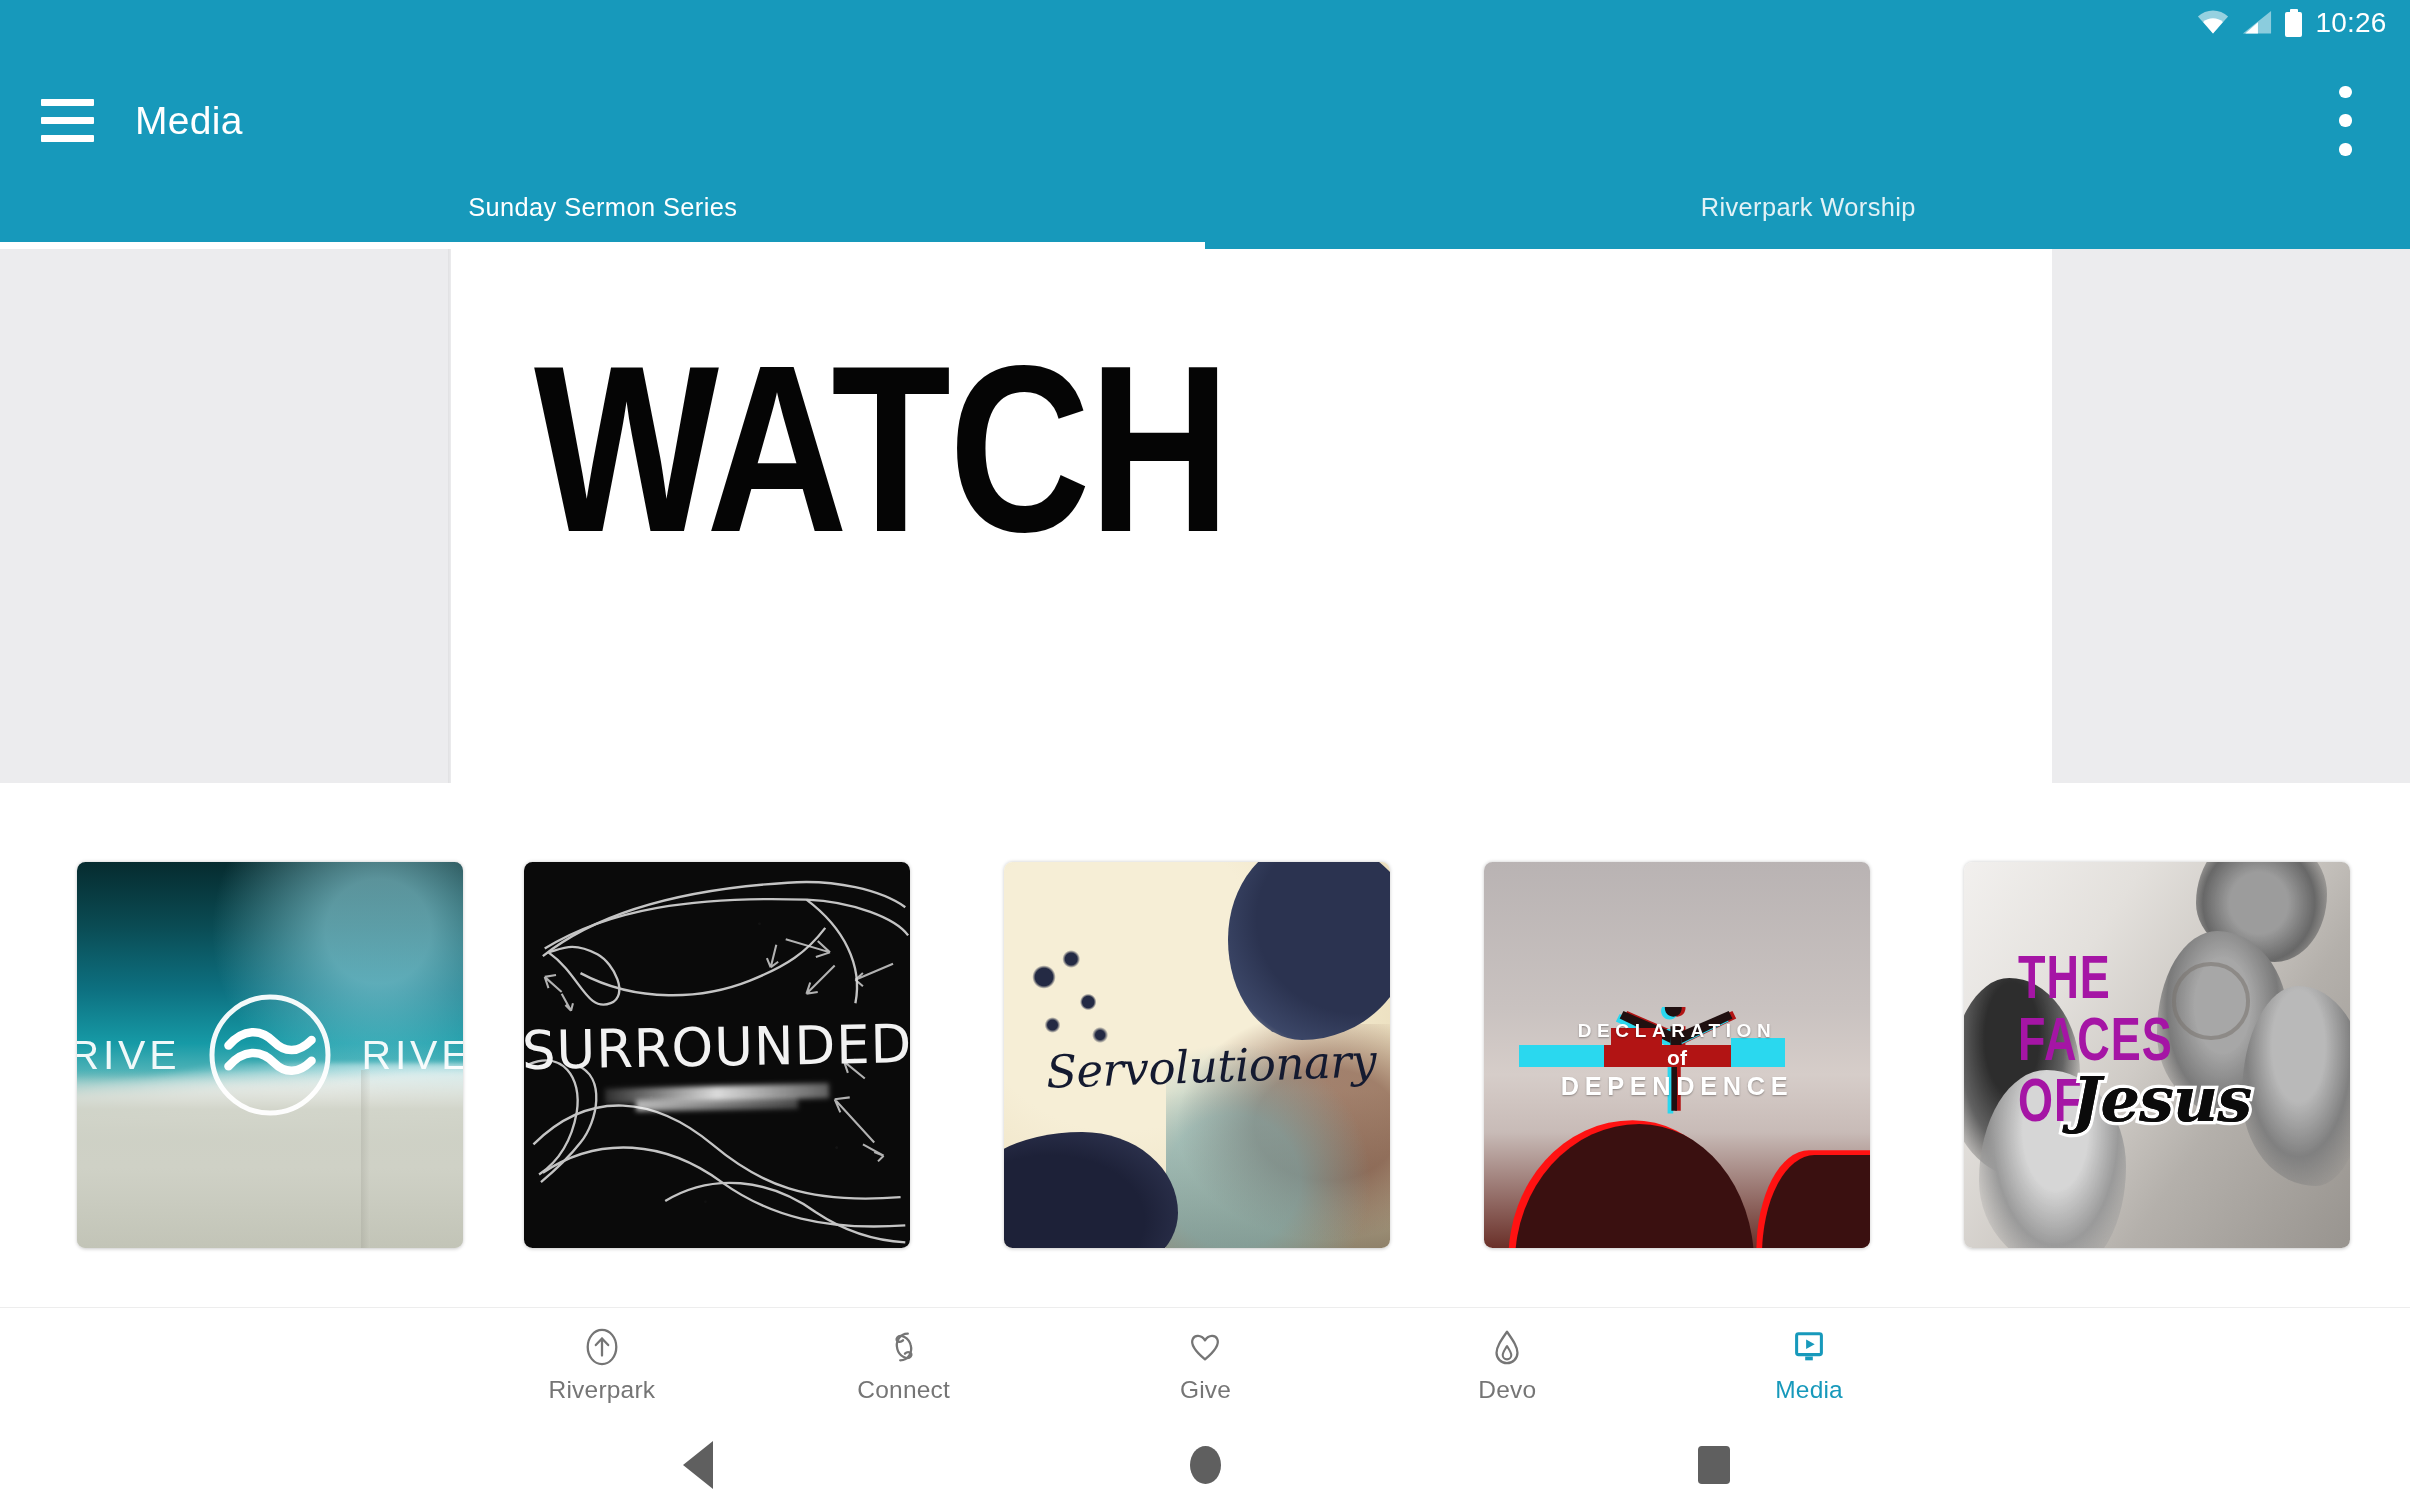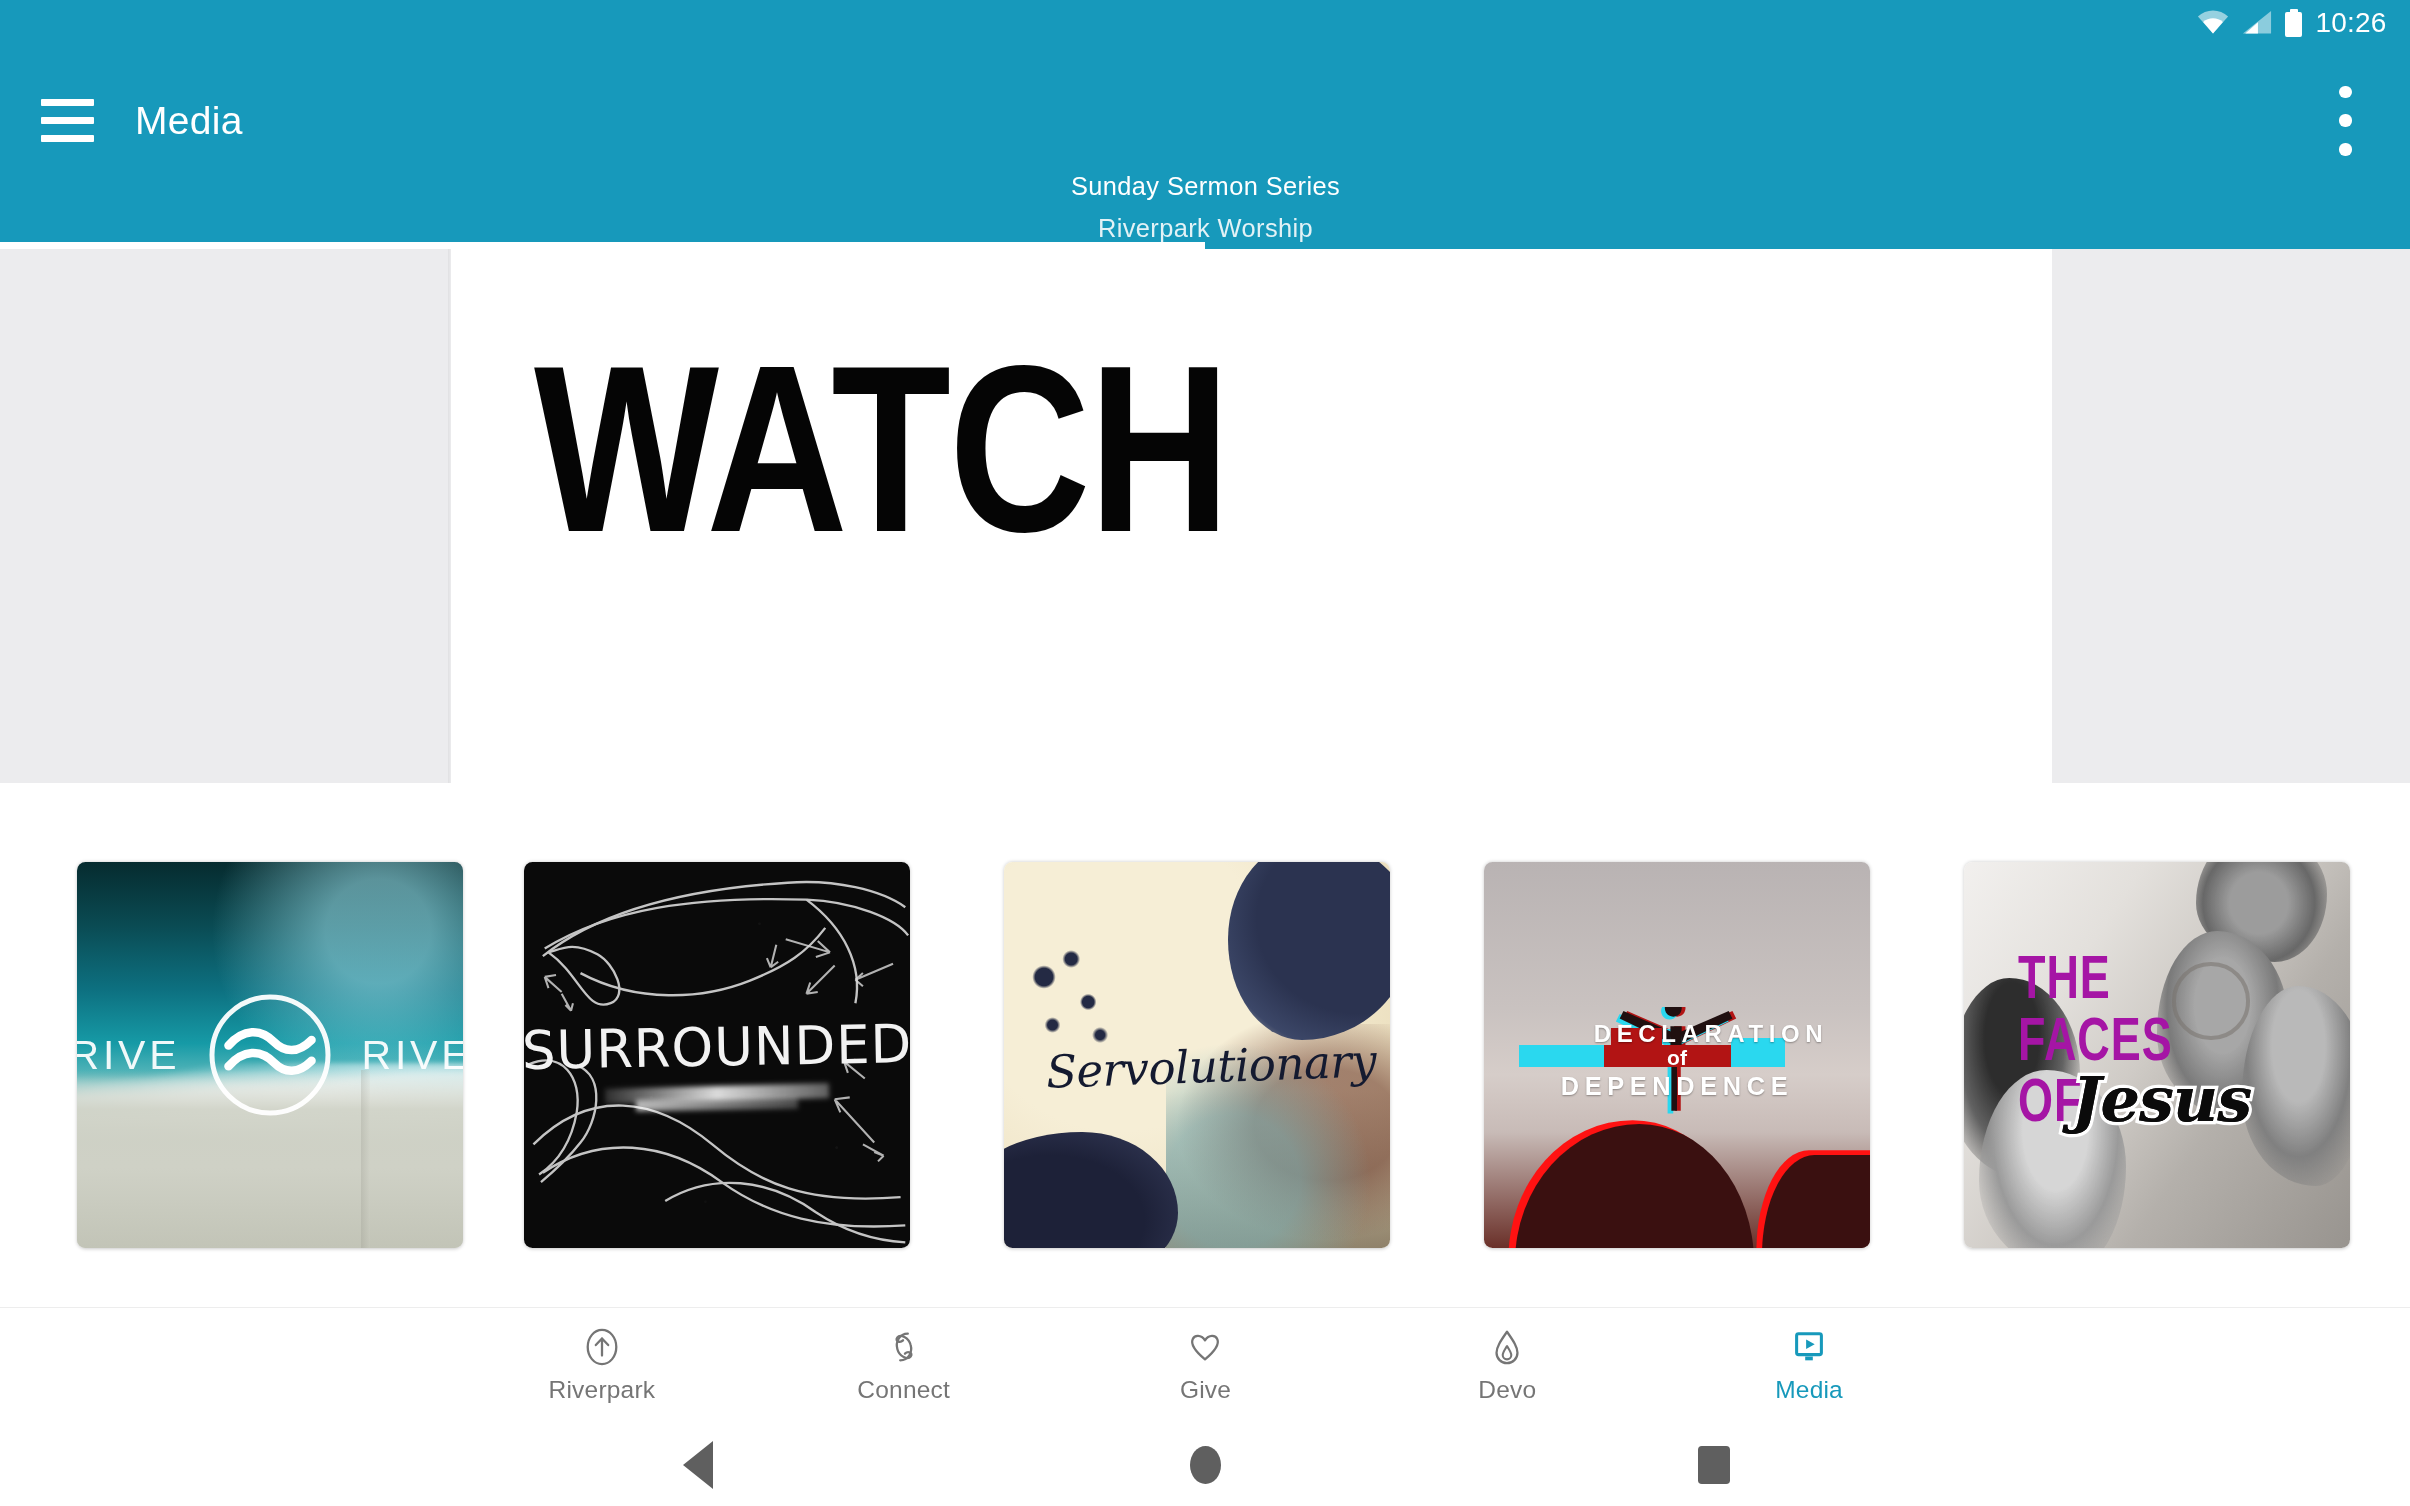--- a/index.html
+++ b/index.html
@@ -41,21 +41,21 @@
   .overflow-menu{
     position:absolute; right:43px; top:50%; transform:translateY(-50%);
     width:45px; height:70px; display:flex; flex-direction:column;
     align-items:center; justify-content:space-between; cursor:pointer;
   }
   .overflow-menu i{ display:block; width:12.2px; height:12.2px; border-radius:50%; background:#ffffff; }
 
   
   .tab-bar{
     position:absolute; top:166px; left:0; width:2411px; height:83px;
-    background:#1799bb; display:flex;flex-direction:column;
+    background:#1799bb; display:flex;
   }
   .tab{
     flex:1 1 50%; display:flex; align-items:center; justify-content:center;
     color:#ffffff; font-size:25.4px; letter-spacing:0.4px; cursor:pointer;
     position:relative;
   }
   .tab.inactive{ color:#e3f2f6; }
   .tab-indicator{
     position:absolute; left:0; bottom:0; width:1205px; height:6.6px;
     background:#ffffff;
@@ -229,22 +229,22 @@
   .t4-band-c2{
     position:absolute; left:64%; top:45.5%; width:14%; height:7.5%;
     background:#2ad8ef;
   }
   .t4-band-r2{
     position:absolute; left:33%; top:43%; width:13%; height:9%;
     background:#b21414;
   }
   .t4-l1{
     position:absolute; left:50%; top:41%; transform:translateX(-50%);
-    color:#ffffff; font-size:24px; font-weight:bold; letter-spacing:5.6px;
-    white-space:nowrap; text-shadow:0 0.9px 1.9px rgba(0,0,0,.35);margin-left:34px;
+    color:#ffffff; font-size:19px; font-weight:bold; letter-spacing:5.6px;
+    white-space:nowrap; text-shadow:0 0.9px 1.9px rgba(0,0,0,.35);
   }
   .t4-l2{
     position:absolute; left:50%; top:47.6%; transform:translateX(-50%);
     color:#ffffff; font-size:21px; font-weight:bold; white-space:nowrap; z-index:3;
   }
   .t4-l3{
     position:absolute; left:50%; top:54.5%; transform:translateX(-50%);
     color:#ffffff; font-size:25.4px; font-weight:bold; letter-spacing:5.6px;
     white-space:nowrap; text-shadow:0 0.9px 1.9px rgba(0,0,0,.35); z-index:3;
   }

